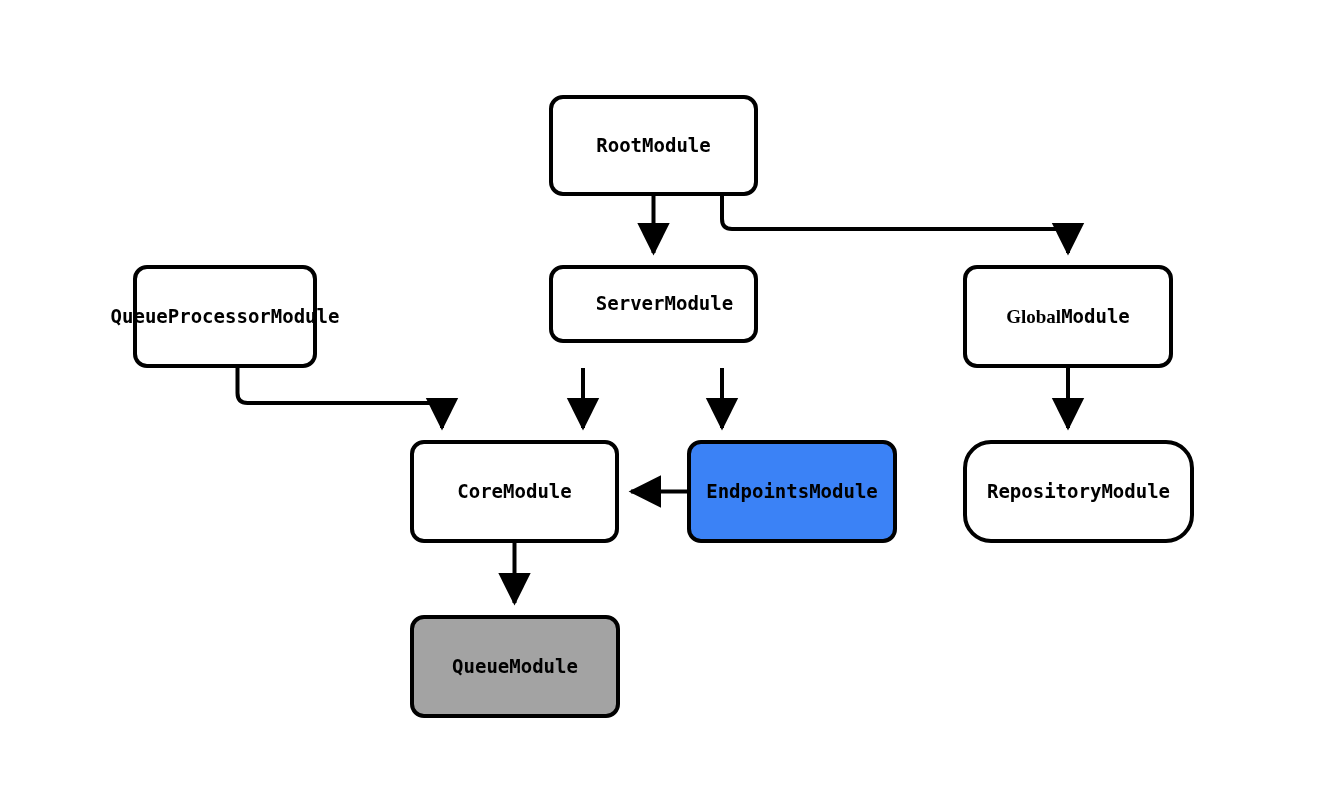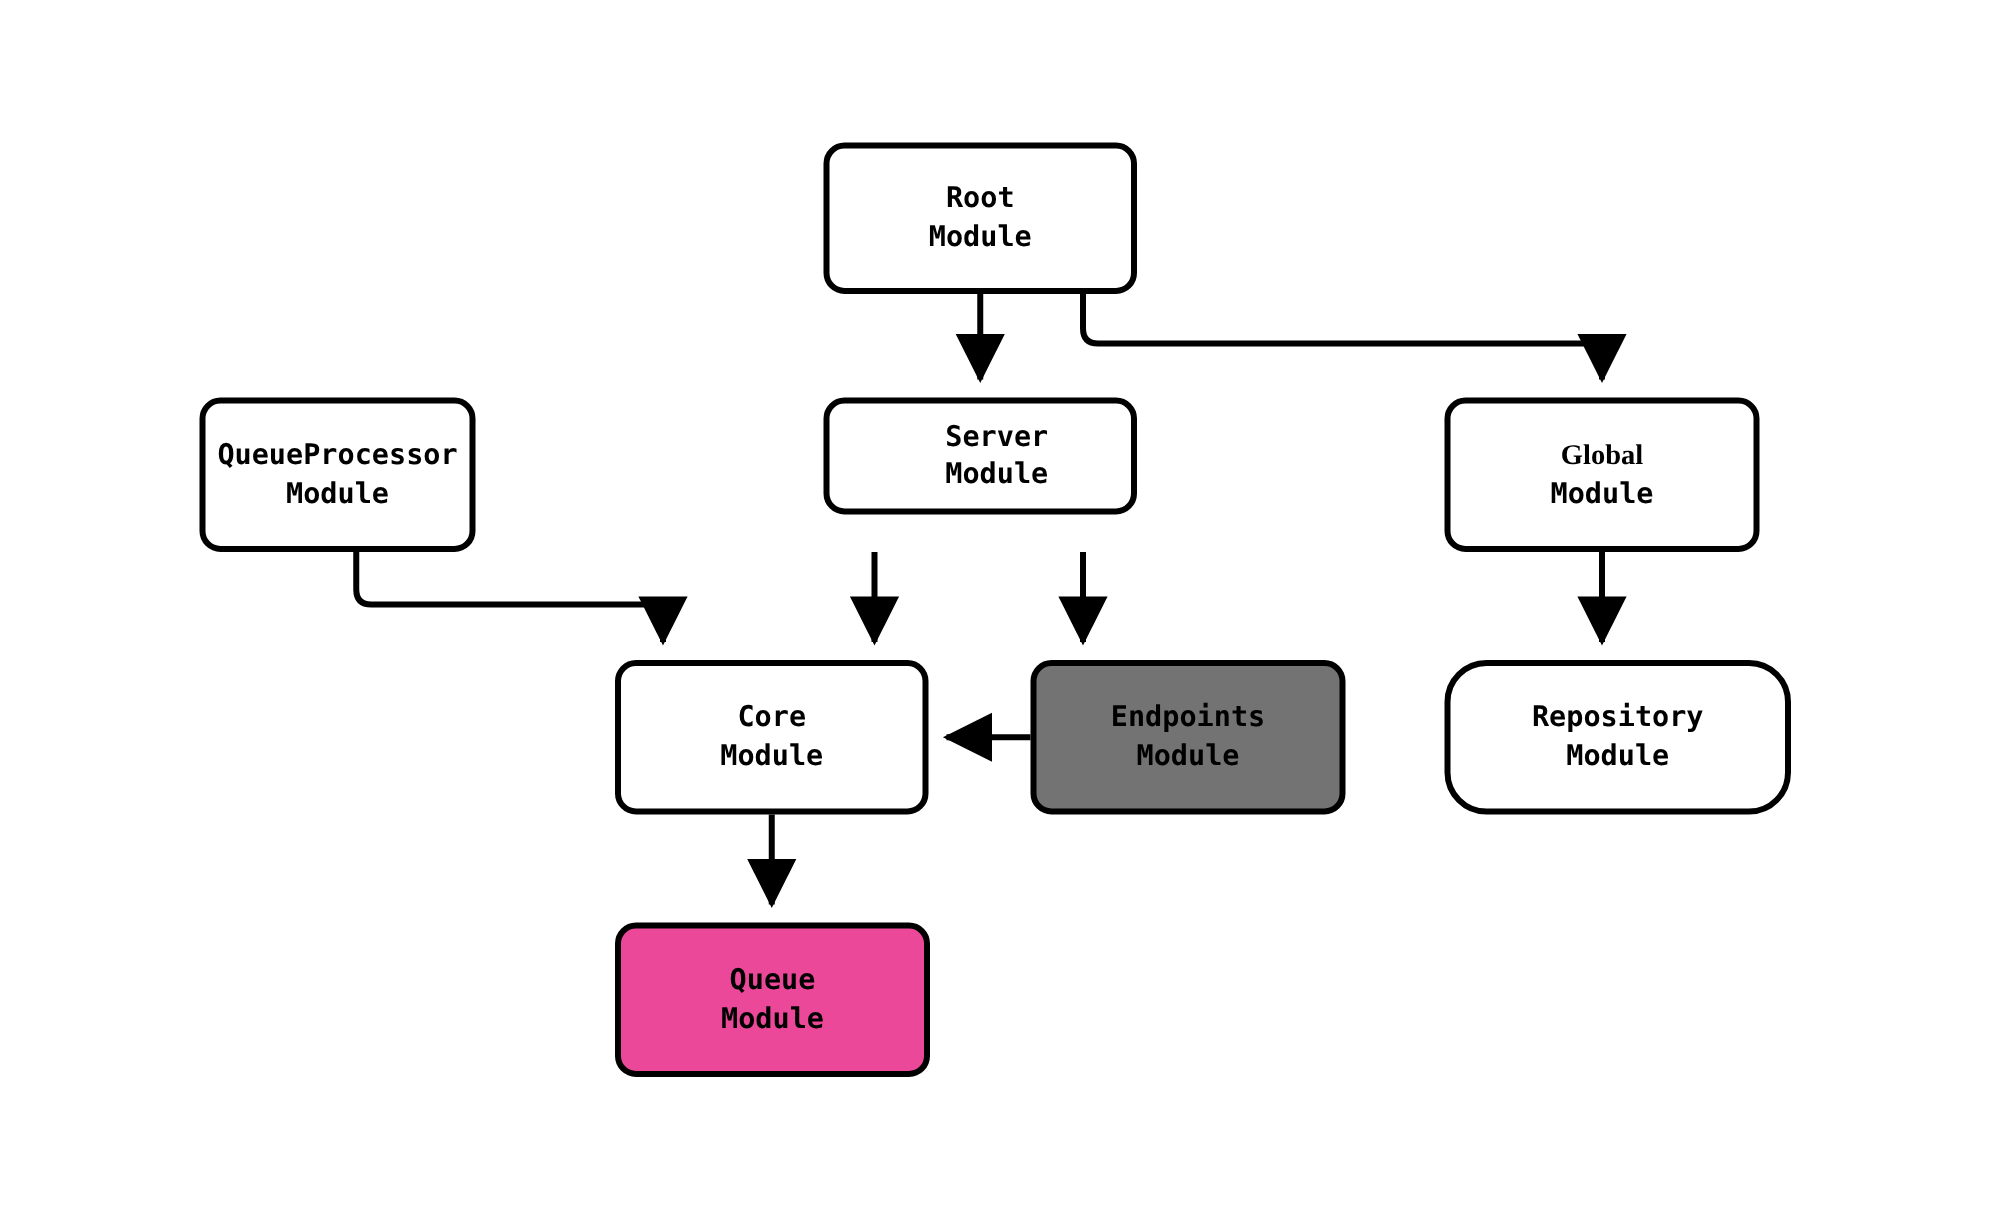--- a/index.html
+++ b/index.html
@@ -23,21 +23,20 @@
     width: 1337px;
     height: 809px;
   }
   .node {
     position: absolute;
     box-sizing: border-box;
     background: #ffffff;
     border: 4px solid #000000;
     border-radius: 14px;
     display: flex;
-    flex-direction: column;
     align-items: center;
     justify-content: center;
     z-index: 2;
   }
   .node-label {
     font-family: "DejaVu Sans Mono", "Liberation Mono", monospace;
     font-size: 19px;
     font-weight: 700;
     line-height: 1.32;
     color: #000000;
@@ -96,28 +95,28 @@
   <div class="node" style="left: 963px; top: 265px; width: 210px; height: 103px; border-color: rgb(0, 0, 0); background: rgb(255, 255, 255);">
     <div class="node-label" style="color: rgb(0, 0, 0); font-family: Liberation Serif, serif;">Global</div>
     <div class="node-label" style="color: rgb(0, 0, 0);">Module</div>
   </div>
 
   <div class="node" style="left: 410px; top: 440px; width: 209px; height: 103px; border-color: rgb(0, 0, 0); background: rgb(255, 255, 255);">
     <div class="node-label" style="color: rgb(0, 0, 0);">Core</div>
     <div class="node-label" style="color: rgb(0, 0, 0);">Module</div>
   </div>
 
-  <div class="node" style="left: 687px; top: 440px; width: 210px; height: 103px; border-color: rgb(0, 0, 0); background: #737373;">
+  <div class="node" style="left: 687px; top: 440px; width: 210px; height: 103px; border-color: rgb(0, 0, 0); background: #3b82f6;">
     <div class="node-label" style="color: rgb(0, 0, 0);">Endpoints</div>
     <div class="node-label" style="color: rgb(0, 0, 0);">Module</div>
   </div>
 
   <div class="node" style="left: 963px; top: 440px; width: 231px; height: 103px; border-color: rgb(0, 0, 0); background: rgb(255, 255, 255); border-radius: 28px;">
     <div class="node-label" style="color: rgb(0, 0, 0);">Repository</div>
     <div class="node-label" style="color: rgb(0, 0, 0);">Module</div>
   </div>
 
-  <div class="node" style="left: 410px; top: 615px; width: 210px; height: 103px; border-color: rgb(0, 0, 0); background: #ec4899;">
+  <div class="node" style="left: 410px; top: 615px; width: 210px; height: 103px; border-color: rgb(0, 0, 0); background: #a3a3a3;">
     <div class="node-label" style="color: rgb(0, 0, 0);">Queue</div>
     <div class="node-label" style="color: rgb(0, 0, 0);">Module</div>
   </div>
 
 </div>
 
 </body></html>

